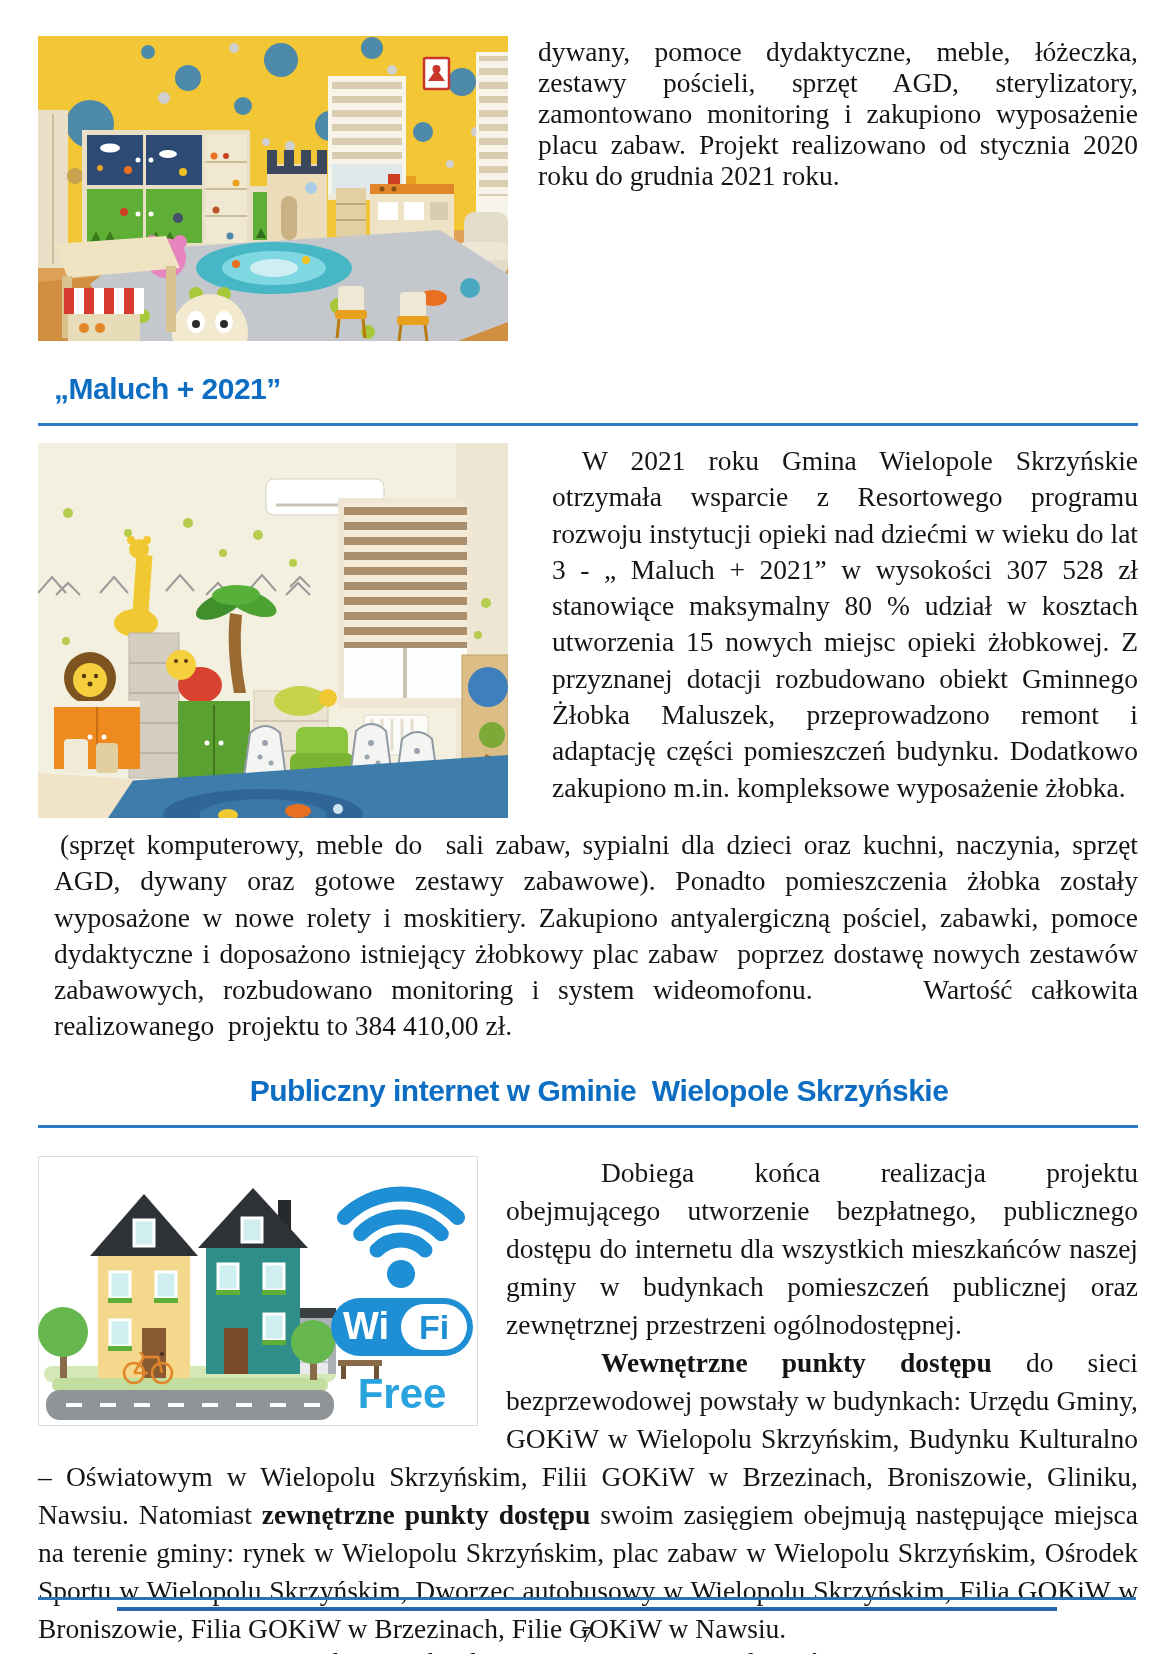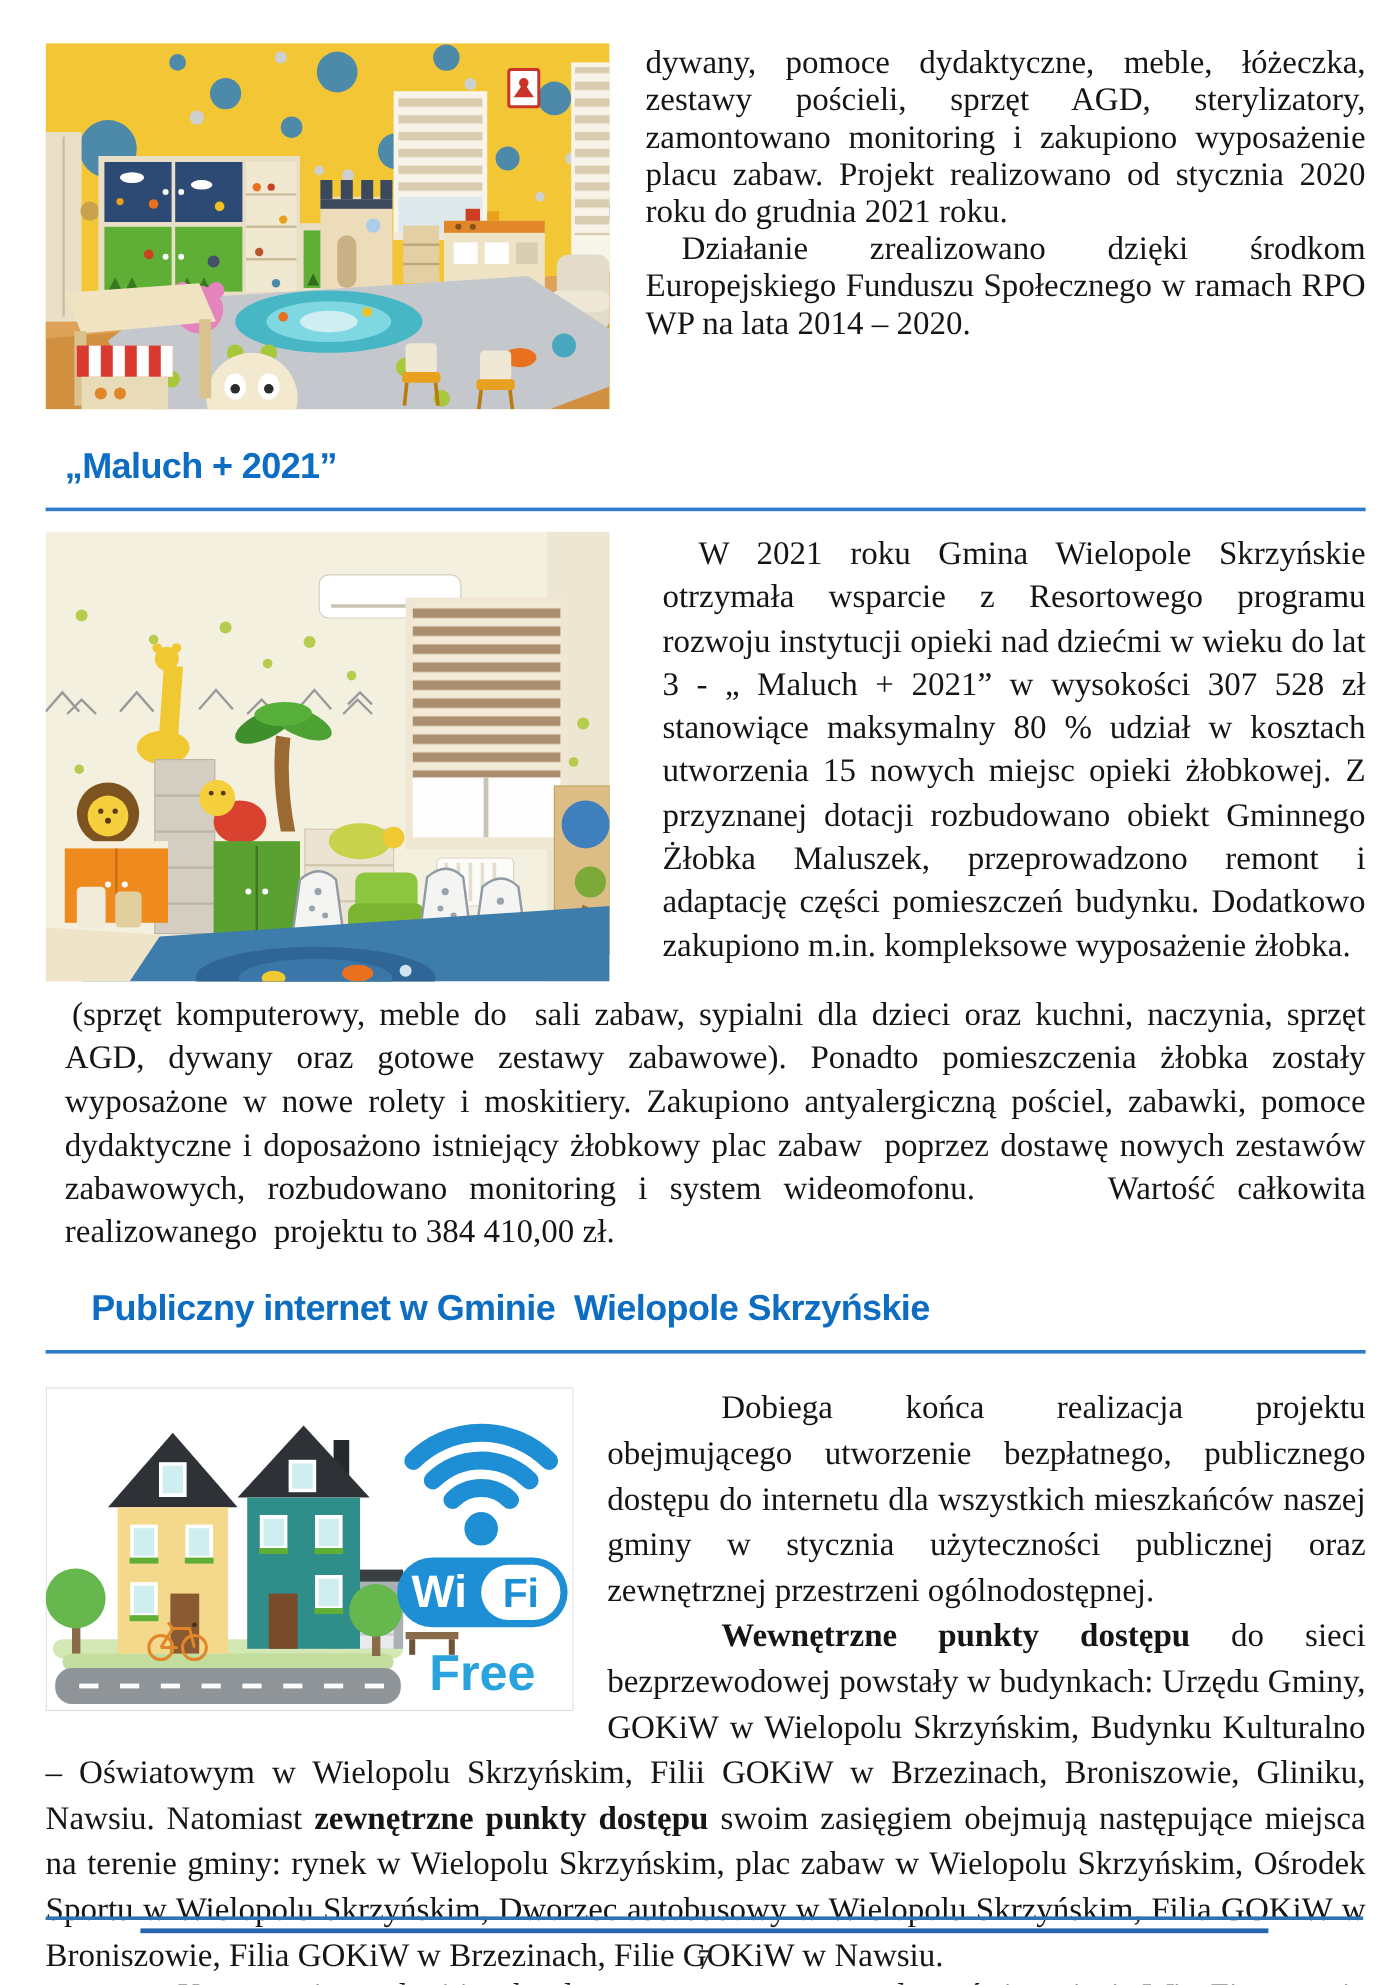--- a/index.html
+++ b/index.html
@@ -13,21 +13,21 @@
   .ind30{text-indent:30px;}
   .ind6{text-indent:6px;}
   .ind95{text-indent:95px;}
   .ind110{text-indent:110px;}
   .lh36{line-height:36.3px;}
   .lh38{line-height:38px;}
   .tight{line-height:30.5px;}
   .prewrap{white-space:pre-wrap;}
   .heading-block{clear:both;}
   .hb1{padding-top:14px;}
-  .hb2{padding-top:12px;}
+  .hb2{padding-top:12px;text-align:center;}
   h2.blue{font-family:"Liberation Sans",sans-serif;font-weight:bold;color:#0d6dc2;
           font-size:30px;line-height:36px;margin:16px;white-space:pre-wrap;letter-spacing:-0.5px;}
   .hpad{padding-left:22px;}
   .rule{height:3px;background:#2f7ac9;margin-top:5px;}
   .sec2{margin-top:17px;gap:44px;}
   .fullpara{clear:both;padding-top:9px;margin-left:16px;}
   .sec3{margin-top:26px;}
   .wifi-fig{float:left;margin:2px 28px 18px 0;}
   footer{position:absolute;top:1597px;left:38px;width:1098px;}
   .frule1{height:3px;background:#2e74b5;}
@@ -205,21 +205,20 @@
           <line x1="325" y1="283" x2="327" y2="302" stroke="#b97b10" stroke-width="3"></line>
           <rect x="362" y="256" width="26" height="26" rx="4" fill="#efe8d4"></rect>
           <rect x="359" y="280" width="32" height="9" rx="3" fill="#e8a01f"></rect>
           <line x1="363" y1="289" x2="361" y2="305" stroke="#b97b10" stroke-width="3"></line>
           <line x1="387" y1="289" x2="389" y2="305" stroke="#b97b10" stroke-width="3"></line>
         </g>
       </svg>
     </figure>
     <div class="col-text">
       <p>dywany, pomoce dydaktyczne, meble, łóżeczka, zestawy pościeli, sprzęt AGD, sterylizatory, zamontowano monitoring i zakupiono wyposażenie placu zabaw. Projekt realizowano od stycznia 2020 roku do grudnia 2021 roku.</p>
-      <p class="ind30">Działanie zrealizowano dzięki środkom Europejskiego Funduszu Społecznego w ramach RPO WP na lata 2014 – 2020.</p>
     </div>
   </section>
 
   <div class="heading-block hb1">
     <h2 class="blue">„Maluch + 2021”</h2>
     <div class="rule"></div>
   </div>
 
   <section>
     <div class="row sec2">
@@ -453,21 +452,21 @@
         </g>
         <g>
           <rect x="293" y="142" width="142" height="58" rx="29" fill="#1e8fd5"></rect>
           <rect x="363" y="148" width="66" height="46" rx="23" fill="#ffffff"></rect>
           <text x="328" y="183" font-size="38" font-weight="bold" fill="#ffffff" text-anchor="middle" font-family="Liberation Sans, sans-serif">Wi</text>
           <text x="396" y="183" font-size="34" font-weight="bold" fill="#1e8fd5" text-anchor="middle" font-family="Liberation Sans, sans-serif">Fi</text>
         </g>
         <text x="364" y="252" font-size="42" font-weight="bold" fill="#29a3dd" text-anchor="middle" font-family="Liberation Sans, sans-serif">Free</text>
       </svg>
     </figure>
-    <p class="ind95 lh38">Dobiega końca realizacja projektu obejmującego utworzenie bezpłatnego, publicznego dostępu do internetu dla wszystkich mieszkańców naszej gminy  w stycznia użyteczności publicznej oraz zewnętrznej przestrzeni ogólnodostępnej.</p>
+    <p class="ind95 lh38">Dobiega końca realizacja projektu obejmującego utworzenie bezpłatnego, publicznego dostępu do internetu dla wszystkich mieszkańców naszej gminy  w budynkach pomieszczeń publicznej oraz zewnętrznej przestrzeni ogólnodostępnej.</p>
     <p class="ind95 lh38"><b>Wewnętrzne punkty dostępu</b><span> do sieci bezprzewodowej powstały w budynkach: Urzędu Gminy, GOKiW w Wielopolu Skrzyńskim, Budynku Kulturalno – Oświatowym w Wielopolu Skrzyńskim, Filii GOKiW w Brzezinach, Broniszowie, Gliniku, Nawsiu. Natomiast </span><b>zewnętrzne punkty dostępu</b><span> swoim zasięgiem obejmują następujące miejsca na terenie gminy: rynek  w Wielopolu Skrzyńskim, plac zabaw w Wielopolu Skrzyńskim, Ośrodek Sportu w Wielopolu Skrzyńskim, Dworzec autobusowy w Wielopolu Skrzyńskim, Filia GOKiW w Broniszowie, Filia GOKiW w Brzezinach, Filie GOKiW w Nawsiu.</span></p>
     <p class="ind110 tight">Korzystanie z usługi jest bardzo proste - wystarczy połączyć się z siecią Wi - Fi o nazwie "Publiczny Internet dla Każdego", zaakceptować regulamin i kliknąć przycisk "zaloguj". Nie ma konieczności podawania żadnych danych uwierzytelniających.</p>
   </section>
 
 </div>
 
 <footer>
   <div class="frule1"></div>
   <div class="frule2"></div>
   <div class="pageno">7</div>

